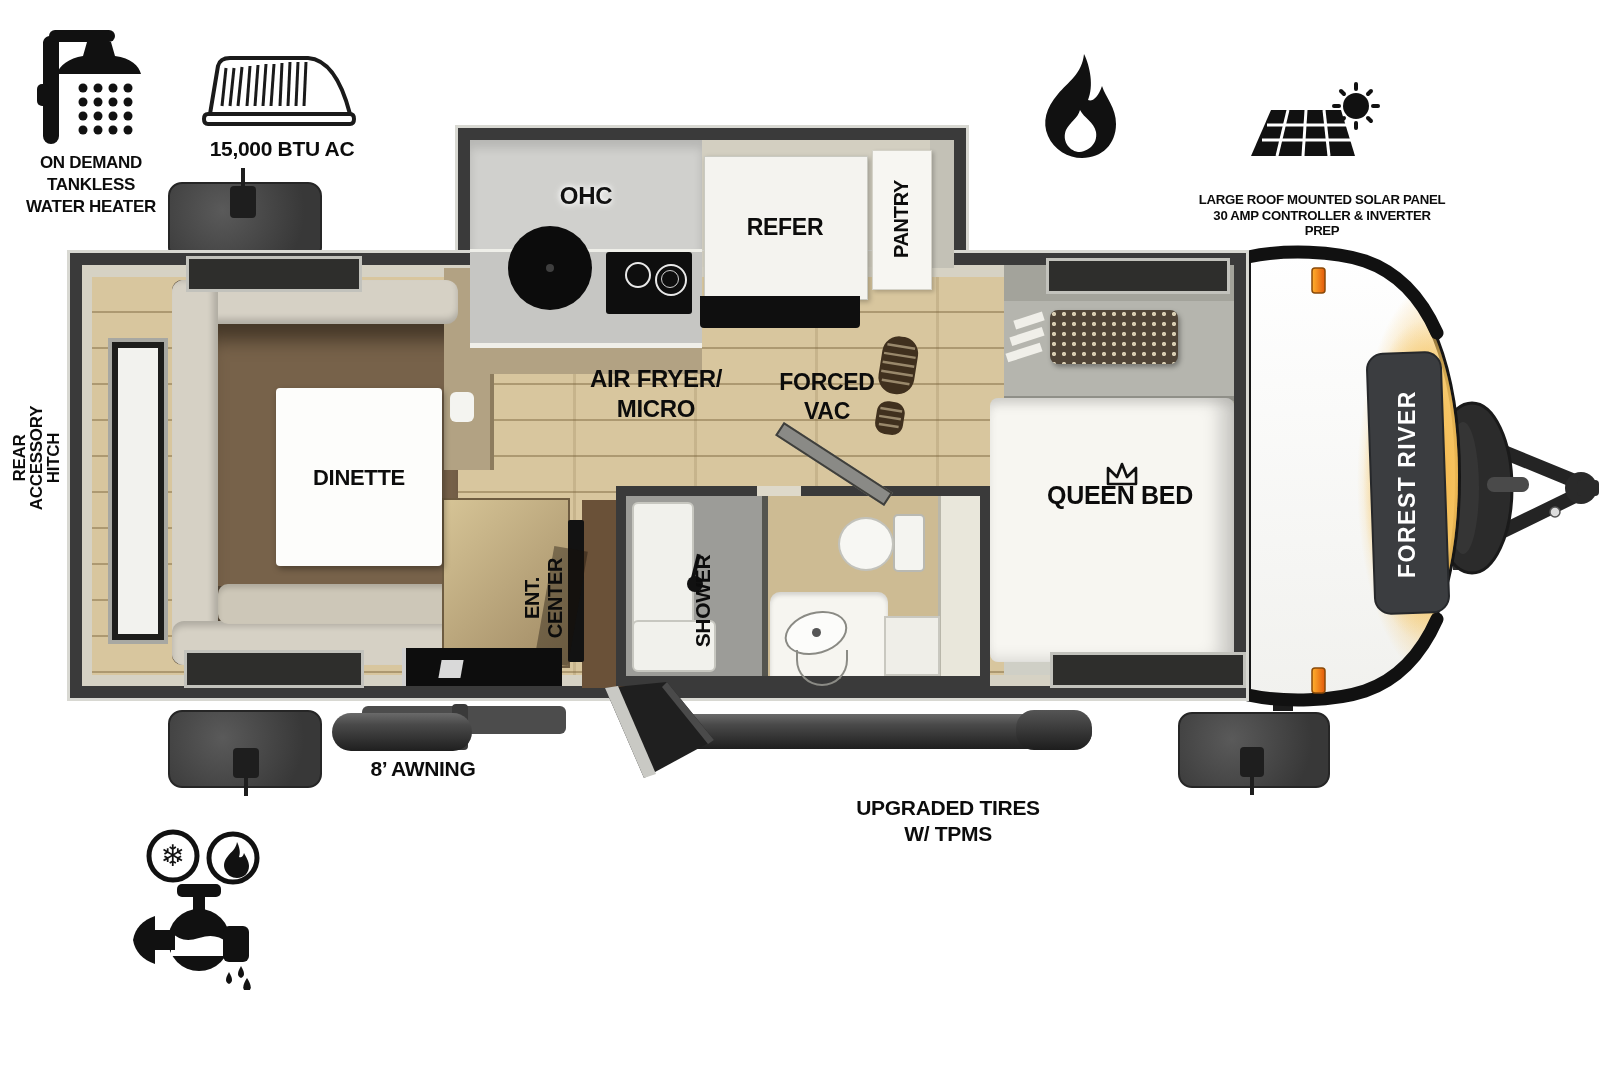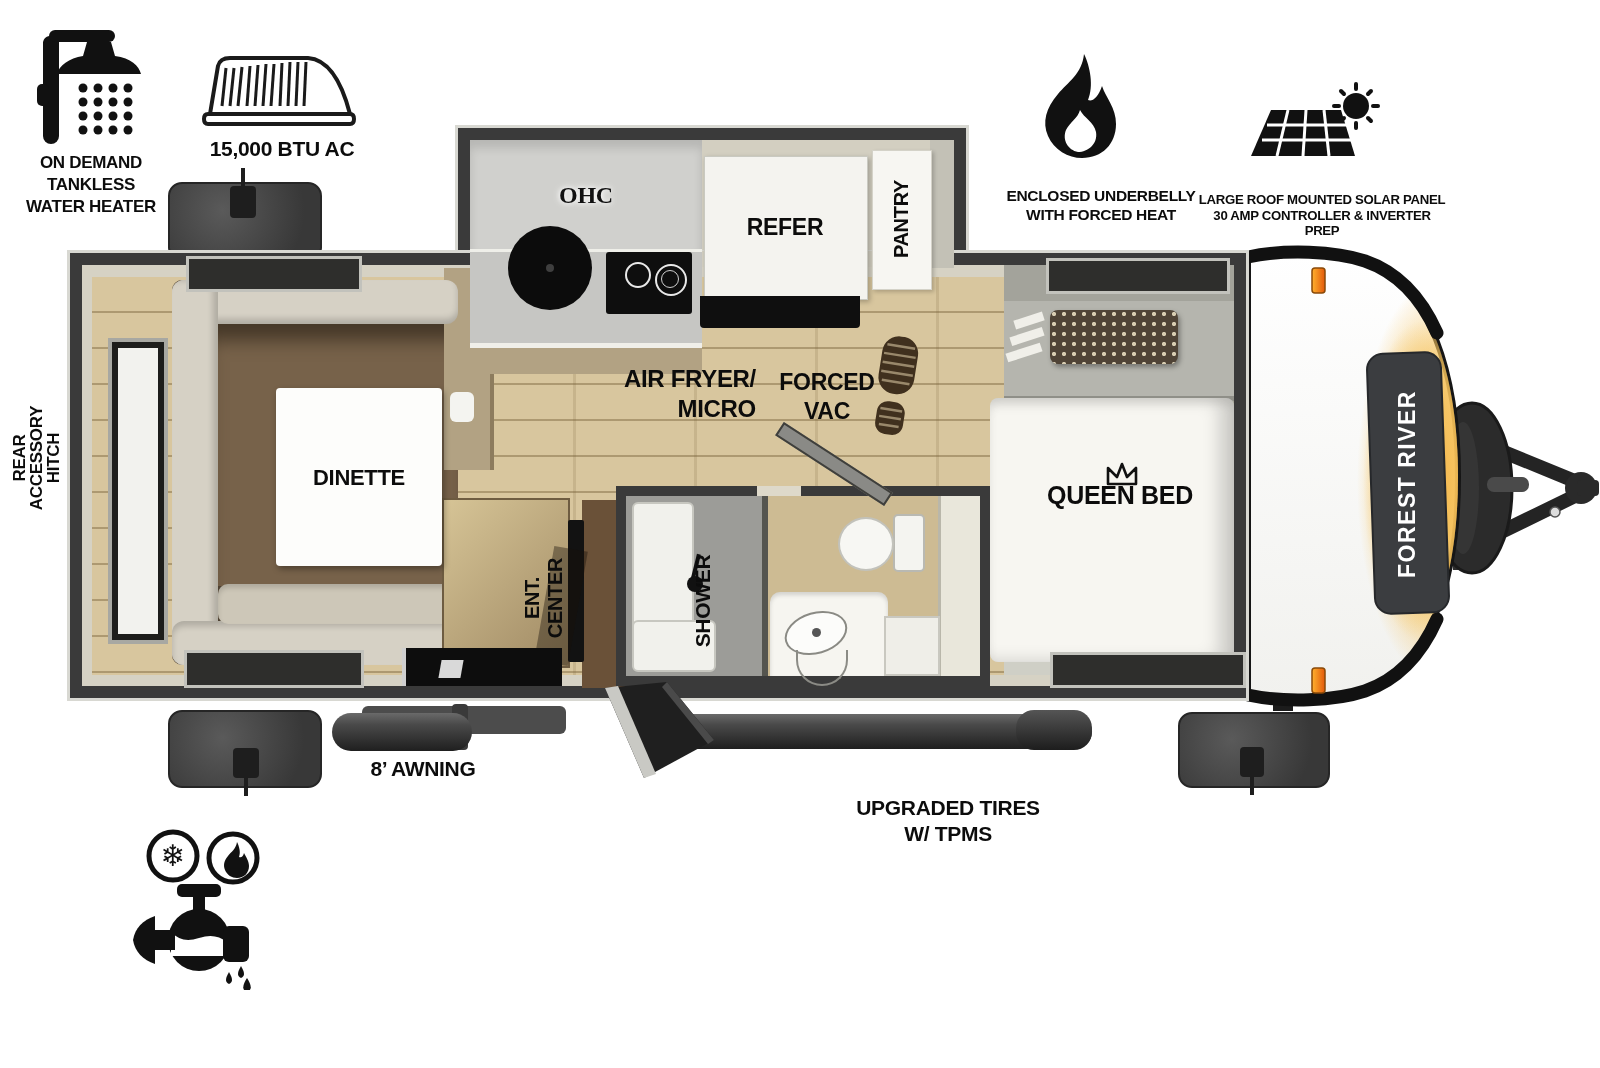--- a/index.html
+++ b/index.html
@@ -63,22 +63,20 @@
         <line x1="90" y1="10" x2="88" y2="54"></line>
       <line x1="98" y1="10" x2="96" y2="54"></line>
         <line x1="106" y1="10" x2="104" y2="54"></line>
     </g>
   </svg>
   <div class="lb" style="left:182px;top:137px;width:200px;font-size:21px;">15,000 BTU AC</div>
 
   <svg class="abs" style="left:1032px;top:52px;" width="96" height="108" viewBox="0 0 96 108">
     <path d="M52,2 C50,22 36,30 26,42 C14,56 10,70 16,84 C22,98 36,106 50,106 C70,106 84,92 84,72 C84,56 74,46 70,34 C66,46 60,50 56,48 C62,34 58,14 52,2 Z M46,100 C36,98 30,88 34,78 C38,70 46,66 48,58 C52,66 62,70 64,80 C66,92 56,100 46,100 Z" fill="#111" fill-rule="evenodd"></path>
   </svg>
-  <div class="lb" style="left:992px;top:186px;width:218px;font-size:15.5px;line-height:19px;">ENCLOSED UNDERBELLY
-WITH FORCED HEAT</div>
 
   <svg class="abs" style="left:1243px;top:80px;" width="140" height="82" viewBox="0 0 140 82">
     <circle cx="113" cy="26" r="13" fill="#111"></circle>
     <g stroke="#111" stroke-width="4" stroke-linecap="round">
       <line x1="113" y1="4" x2="113" y2="9"></line>
         <line x1="113" y1="43" x2="113" y2="48"></line>
       <line x1="91" y1="26" x2="96" y2="26"></line>
         <line x1="130" y1="26" x2="135" y2="26"></line>
       <line x1="98" y1="11" x2="101" y2="14"></line>
         <line x1="125" y1="38" x2="128" y2="41"></line>
@@ -141,36 +139,36 @@
   <div class="win" style="left:186px;top:256px;width:176px;height:36px;"></div>
   <div class="win" style="left:184px;top:650px;width:180px;height:38px;"></div>
   <div class="win" style="left:1046px;top:258px;width:184px;height:36px;"></div>
   <div class="win" style="left:1050px;top:652px;width:196px;height:36px;"></div>
 
   <div class="abs" style="left:444px;top:268px;width:46px;height:202px;background:#b2a283;border-right:4px solid #8d7c5e;z-index:4;"></div>
   <div class="abs" style="left:450px;top:392px;width:24px;height:30px;background:#f4f4f0;border-radius:6px;z-index:5;"></div>
   <div class="abs" style="left:470px;top:348px;width:232px;height:26px;background:#b2a283;z-index:4;"></div>
   <div class="abs" style="left:470px;top:140px;width:232px;height:208px;background:#c6c6c3;border-bottom:5px solid #f0efe9;box-sizing:border-box;z-index:4;"></div>
   <div class="abs" style="left:470px;top:140px;width:232px;height:112px;background:#d0d0cd;border-bottom:3px solid #efefe9;box-sizing:border-box;box-shadow:inset 0 8px 10px rgba(0,0,0,.12);z-index:5;"></div>
-  <div class="lb" style="left:500px;top:182px;width:172px;font-size:24px;color:#111;text-shadow:0 0 5px #fff,0 0 8px #fff;font-family:Liberation Serif, serif;">OHC</div>
+  <div class="lb" style="left:500px;top:182px;width:172px;font-size:24px;color:#111;text-shadow:0 0 5px #fff,0 0 8px #fff;">OHC</div>
   <div class="abs" style="left:508px;top:226px;width:84px;height:84px;background:#0c0c0c;border-radius:50%;z-index:6;"></div>
   <div class="abs" style="left:546px;top:264px;width:8px;height:8px;background:#3f3f3f;border-radius:50%;z-index:7;"></div>
   <div class="abs" style="left:606px;top:252px;width:86px;height:62px;background:#0e0e0e;border-radius:3px;z-index:6;"></div>
   <div class="abs" style="left:625px;top:262px;width:22px;height:22px;border:2px solid #e8e8e8;border-radius:50%;z-index:7;"></div>
   <div class="abs" style="left:655px;top:264px;width:28px;height:28px;border:2px solid #e8e8e8;border-radius:50%;z-index:7;"></div>
   <div class="abs" style="left:661px;top:270px;width:16px;height:16px;border:1.5px solid #cfcfcf;border-radius:50%;z-index:7;"></div>
 
   <div class="abs" style="left:704px;top:156px;width:162px;height:142px;background:#f4f3ef;border:1px solid #c9c9c1;box-shadow:2px 2px 5px rgba(0,0,0,.25);z-index:6;"></div>
   <div class="lb" style="left:704px;top:214px;width:162px;font-size:23px;">REFER</div>
   <div class="abs" style="left:700px;top:296px;width:160px;height:32px;background:#0f0f0f;border-radius:0 0 4px 4px;z-index:6;"></div>
   <div class="abs" style="left:930px;top:140px;width:24px;height:128px;background:#c3c1b6;z-index:4;"></div>
   <div class="abs" style="left:872px;top:150px;width:58px;height:138px;background:#f7f6f2;border:1px solid #d4d2c8;box-shadow:2px 2px 4px rgba(0,0,0,.2);z-index:6;"></div>
   <div class="lb vt" style="left:841px;top:207px;width:120px;height:24px;font-size:20px;line-height:24px;">PANTRY</div>
 
-  <div class="lb" style="left:556px;top:364px;width:200px;font-size:24px;line-height:30px;text-align:right;">AIR FRYER/
+  <div class="lb" style="left:556px;top:364px;width:200px;font-size:24px;line-height:30px;">AIR FRYER/
 MICRO</div>
   <div class="lb" style="left:757px;top:368px;width:140px;font-size:23px;line-height:29px;">FORCED
 VAC</div>
   <svg class="abs" style="left:872px;top:336px;transform:rotate(9deg);z-index:6;" width="46" height="100" viewBox="0 0 46 100">
     <rect x="5" y="0" width="36" height="58" rx="17" fill="#40301e"></rect>
     <rect x="9" y="66" width="28" height="33" rx="11" fill="#40301e"></rect>
     <g stroke="#c9b896" stroke-width="2.5" opacity="0.65">
       <line x1="9" y1="10" x2="37" y2="10"></line>
         <line x1="7" y1="19" x2="39" y2="19"></line>
         <line x1="7" y1="28" x2="39" y2="28"></line>

